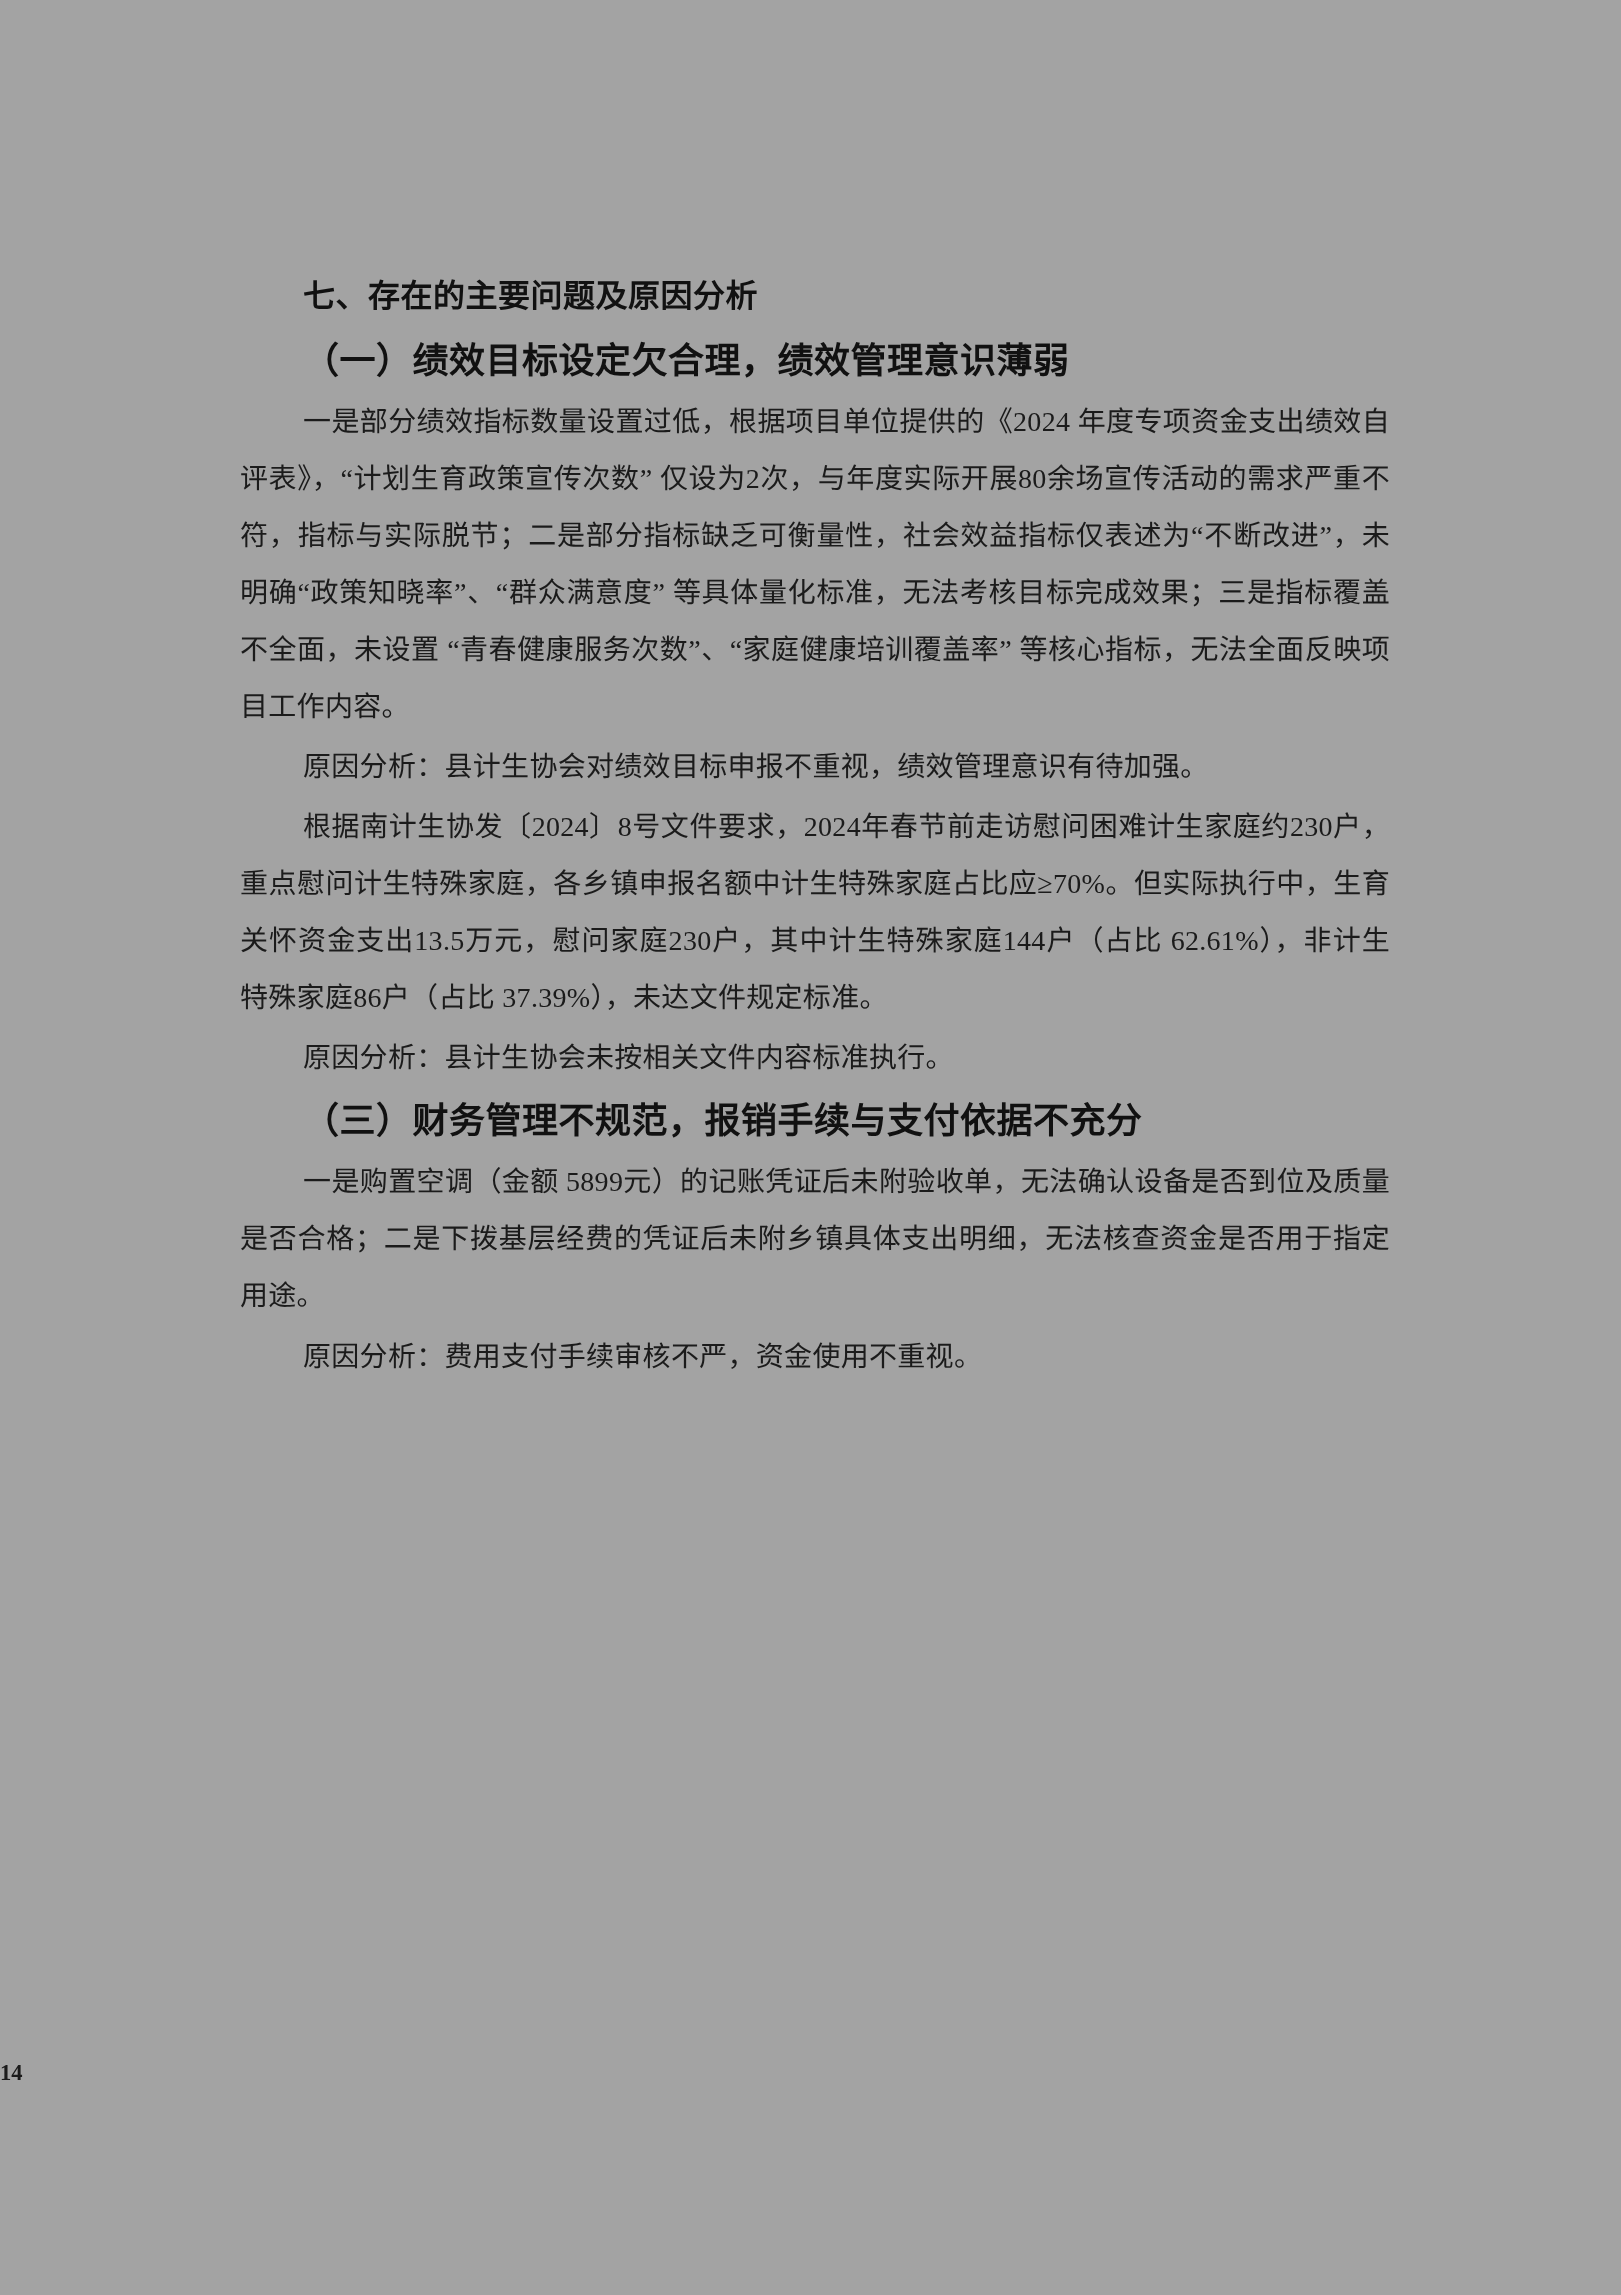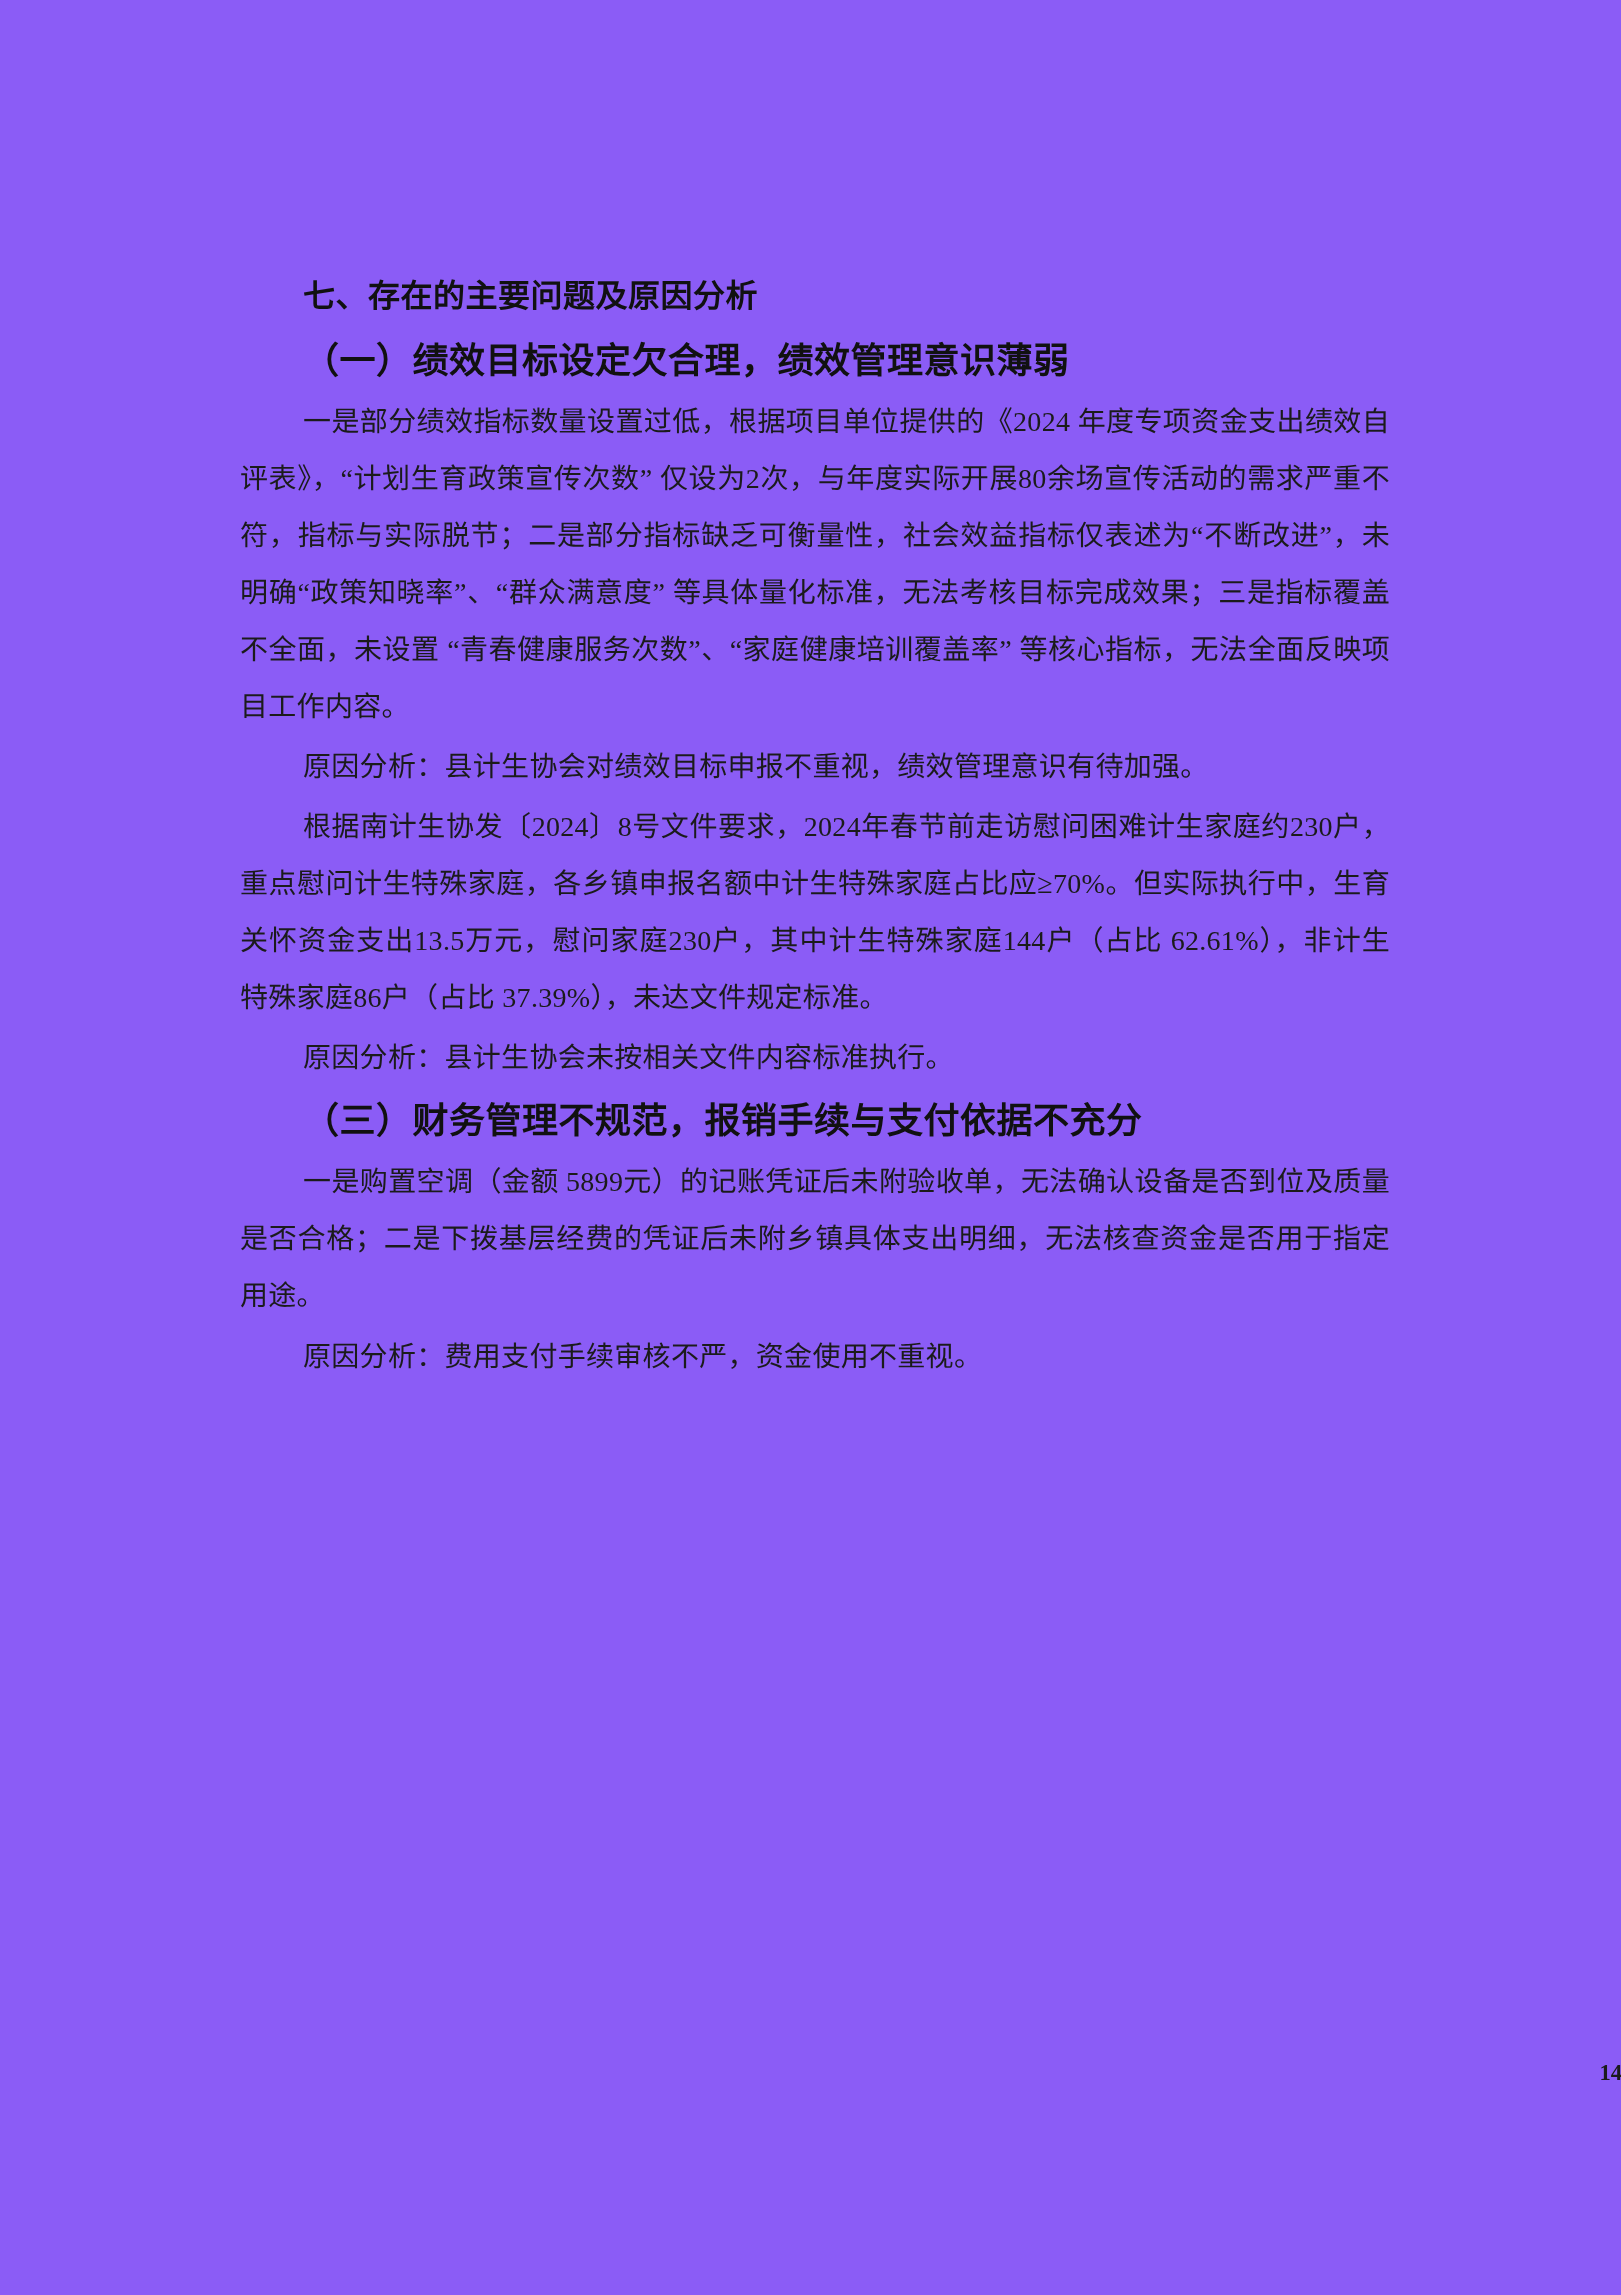--- a/index.html
+++ b/index.html
@@ -13,21 +13,21 @@
     height: 2295px;
     display: flex;
     justify-content: center;
     align-items: flex-start;
     font-family: "Liberation Serif", "DejaVu Serif", serif;
   }
   .page {
     position: relative;
     width: 1622px;
     height: 2295px;
-    background: #8b5cf6;
+    background: #a3a3a3;
     box-sizing: border-box;
     overflow: hidden;
   }
   .content {
     position: absolute;
     left: 240px;
     top: 266px;
     width: 1150px;
   }
   .para {
@@ -58,21 +58,21 @@
     color: #111111;
     text-indent: 63px;
     margin: 5.1px 0 2px 0;
     letter-spacing: 0.5px;
   }
   .page-number {
     position: absolute;
     left: 0;
     right: 0;
     top: 2060px;
-    text-align: right;
+    text-align: left;
     font-size: 22.5px;
     font-weight: bold;
     color: #1b1b1b;
     font-family: "Liberation Serif", "DejaVu Serif", serif;
   }
 </style>
 </head>
 <body>
 
 <div class="page">

